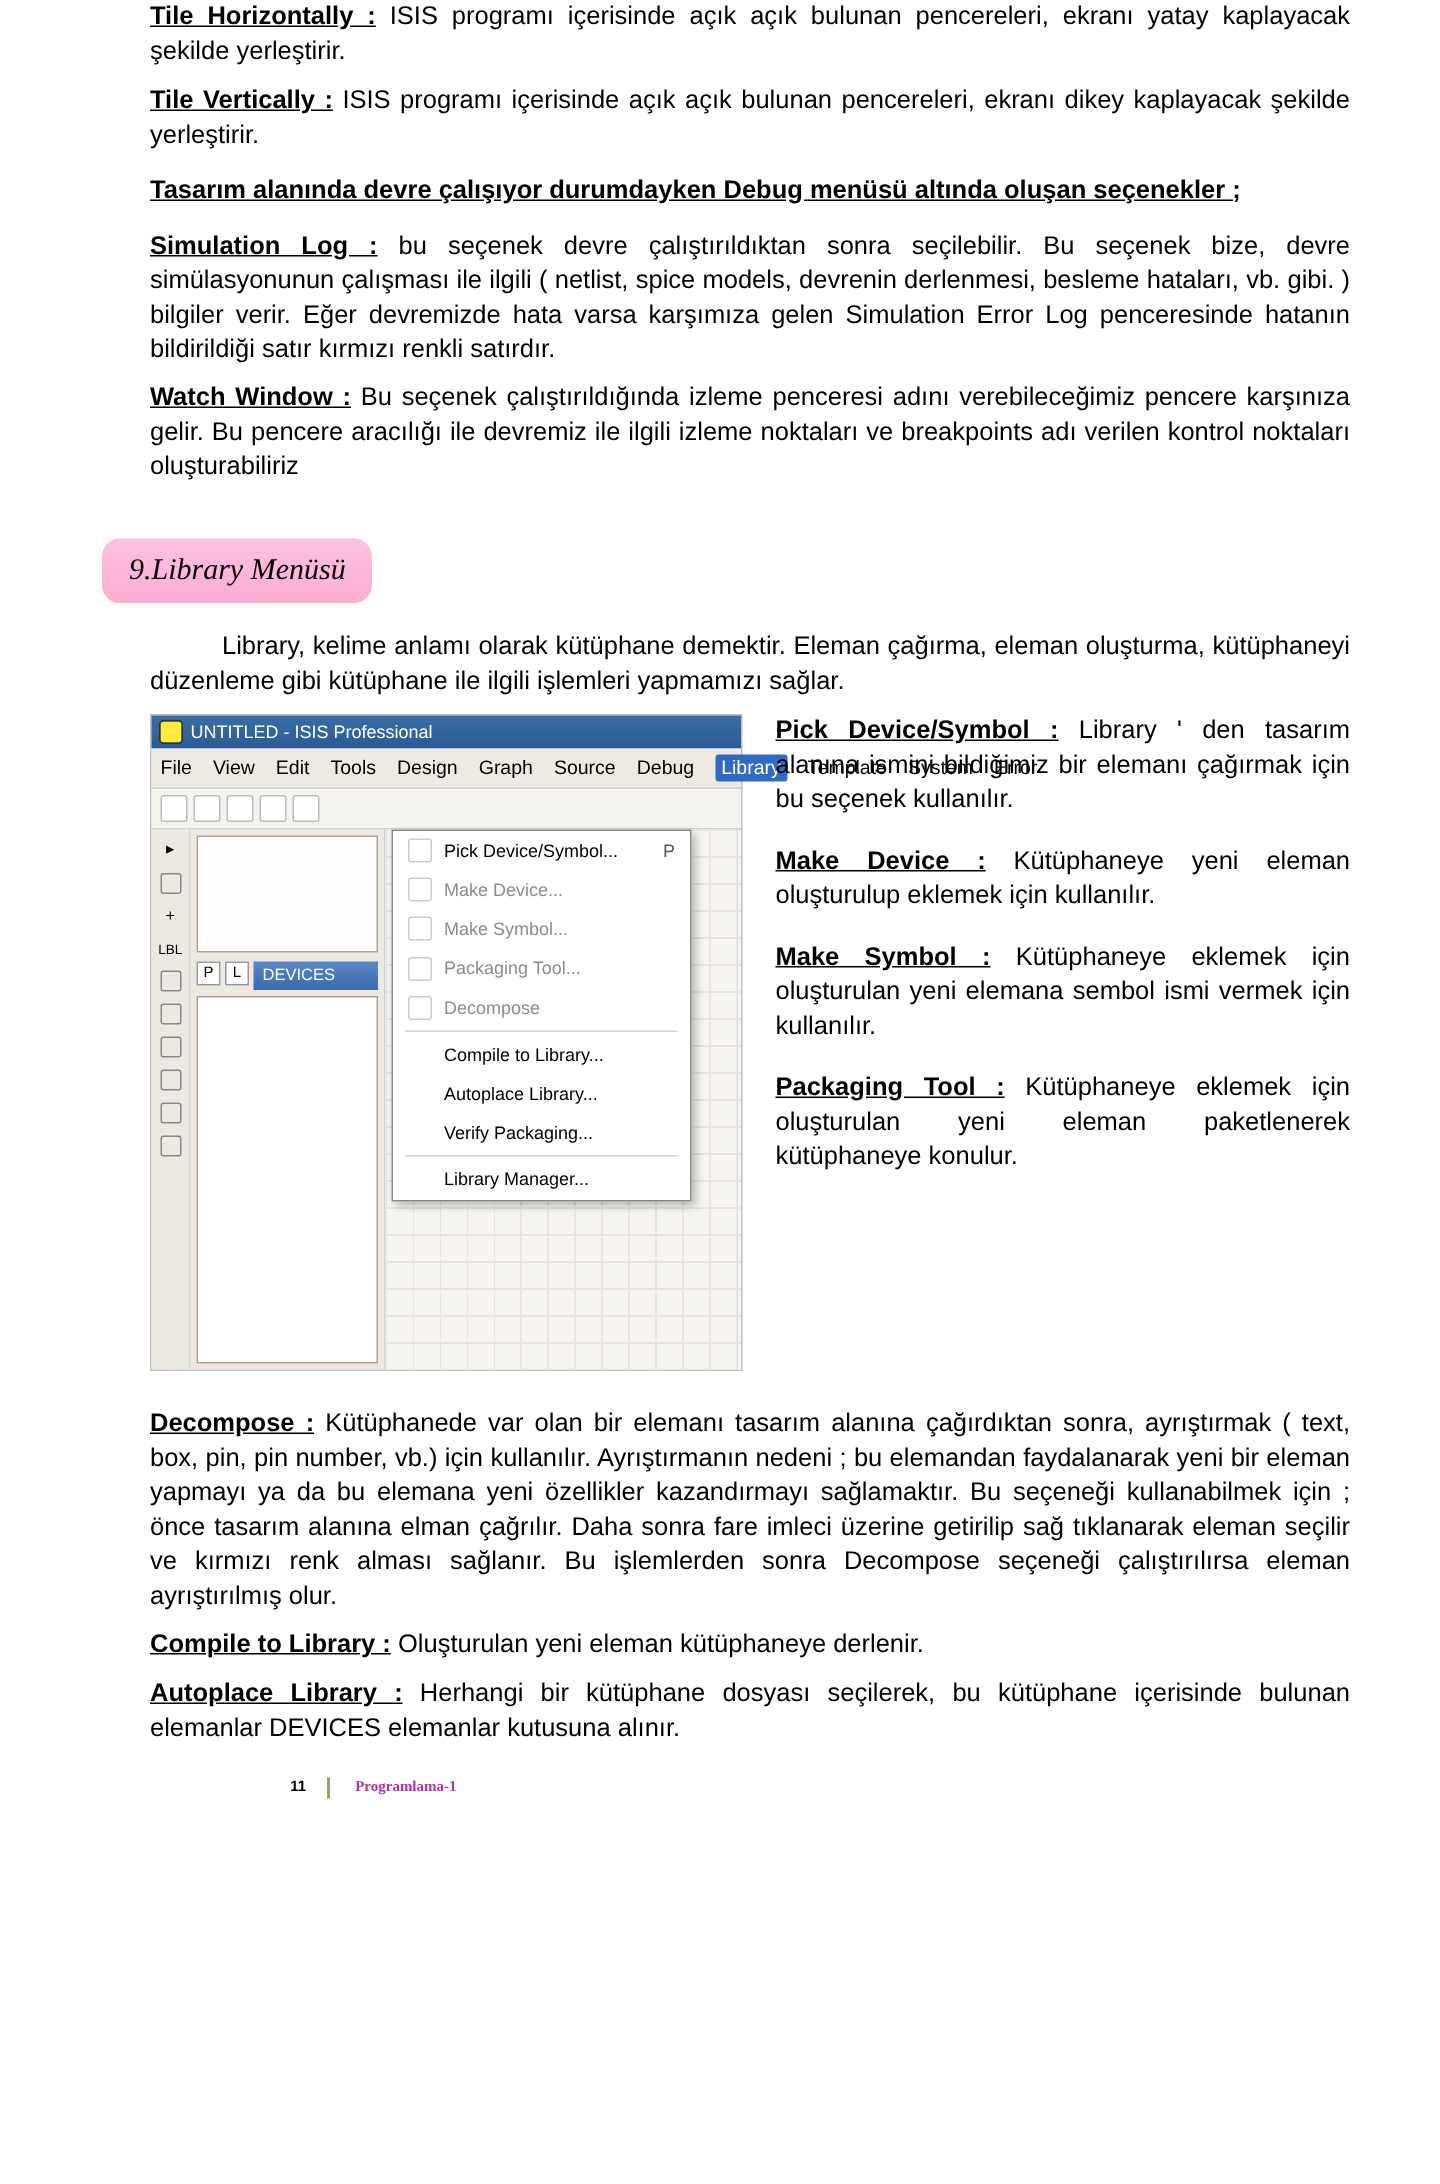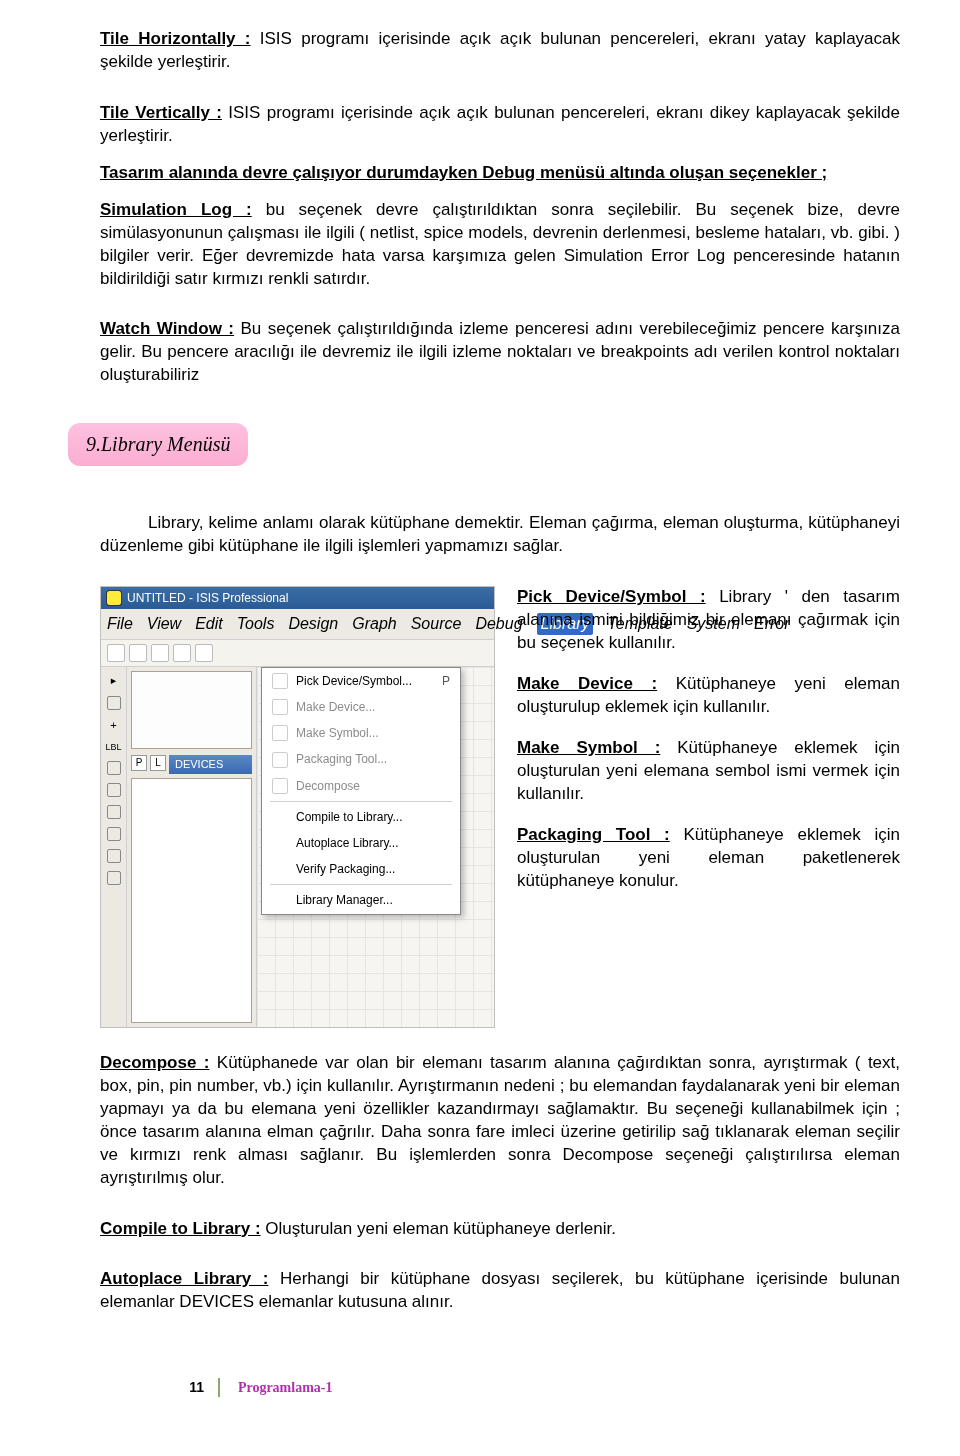--- a/index.html
+++ b/index.html
@@ -6,21 +6,21 @@
   body {
     font-family: Verdana, Geneva, sans-serif;
     font-size:17px;
     color:#000;
     background:#fff;
     width:960px;
     line-height:1.35;
     padding: 0 60px 60px 100px;
     position:relative;
   }
-  .just { text-align:justify; margin-bottom:10px;margin-top:28px;}
+  .just { text-align:justify; margin-bottom:10px;}
   .hb { font-weight:bold; text-decoration:underline;}
   .section-header{
     background:linear-gradient(#ffc0e0,#fbaed1);
     border-radius:12px;
     padding:8px 18px;
     font-style:italic;
     font-family: "Comic Sans MS", cursive;
     font-size:20px;
     color:#000;
     margin:26px 0 18px -32px;
@@ -43,25 +43,24 @@
     padding:3px 6px;
     display:flex;
     align-items:center;
     gap:6px;
     font-size:12px;
   }
   .s-title .logo{width:14px;height:14px;display:inline-block;background:#ffeb3b;border-radius:2px;outline:1px solid #333;}
   .s-menubar{
     background:#ede9e3;
     padding:4px 6px;
-    font-size:16px;
+    font-size:13px;
     display:flex;
     gap:14px;
     border-bottom:1px solid #d0d0d0;
-    font-style:italic;
   }
   .s-menubar .sel{background:#316ac5;color:#fff;padding:0 4px;border-radius:2px;}
   .s-toolbar{
     background:#f5f3ee;
     padding:4px 6px;
     border-bottom:1px solid #d0d0d0;
     display:flex;
     gap:4px;
   }
   .s-toolbar .tb{width:18px;height:18px;background:#fff;border:1px solid #bbb;border-radius:2px;}
@@ -113,23 +112,23 @@
     display:flex;align-items:center;gap:8px;
     padding:5px 10px;
     color:#000;
   }
   .dd-item.dim{color:#8c8c8c;}
   .dd-sep{height:1px;background:#d0d0d0;margin:2px 8px;}
   .dd-item .dic{width:16px;height:16px;border:1px solid #ccc;border-radius:2px;flex-shrink:0;}
   .dd-item .kb{margin-left:auto;color:#555;}
   .clearfix::after{content:"";display:block;clear:both;}
   .footer{
-    margin-top:64px;
+    margin-top:21px;
     padding-left:80px;
-    font-size:14px;
+    font-size:10px;
   }
   .footer .pg{display:inline-block;width:40px;text-align:right;padding-right:14px;border-right:2px solid #8aa870;margin-right:14px;font-weight:bold;}
   .footer .ftxt{color:#b030b0;font-family:"Comic Sans MS",cursive;font-weight:bold;}
 </style>
 </head>
 <body>
 
 
 
 

